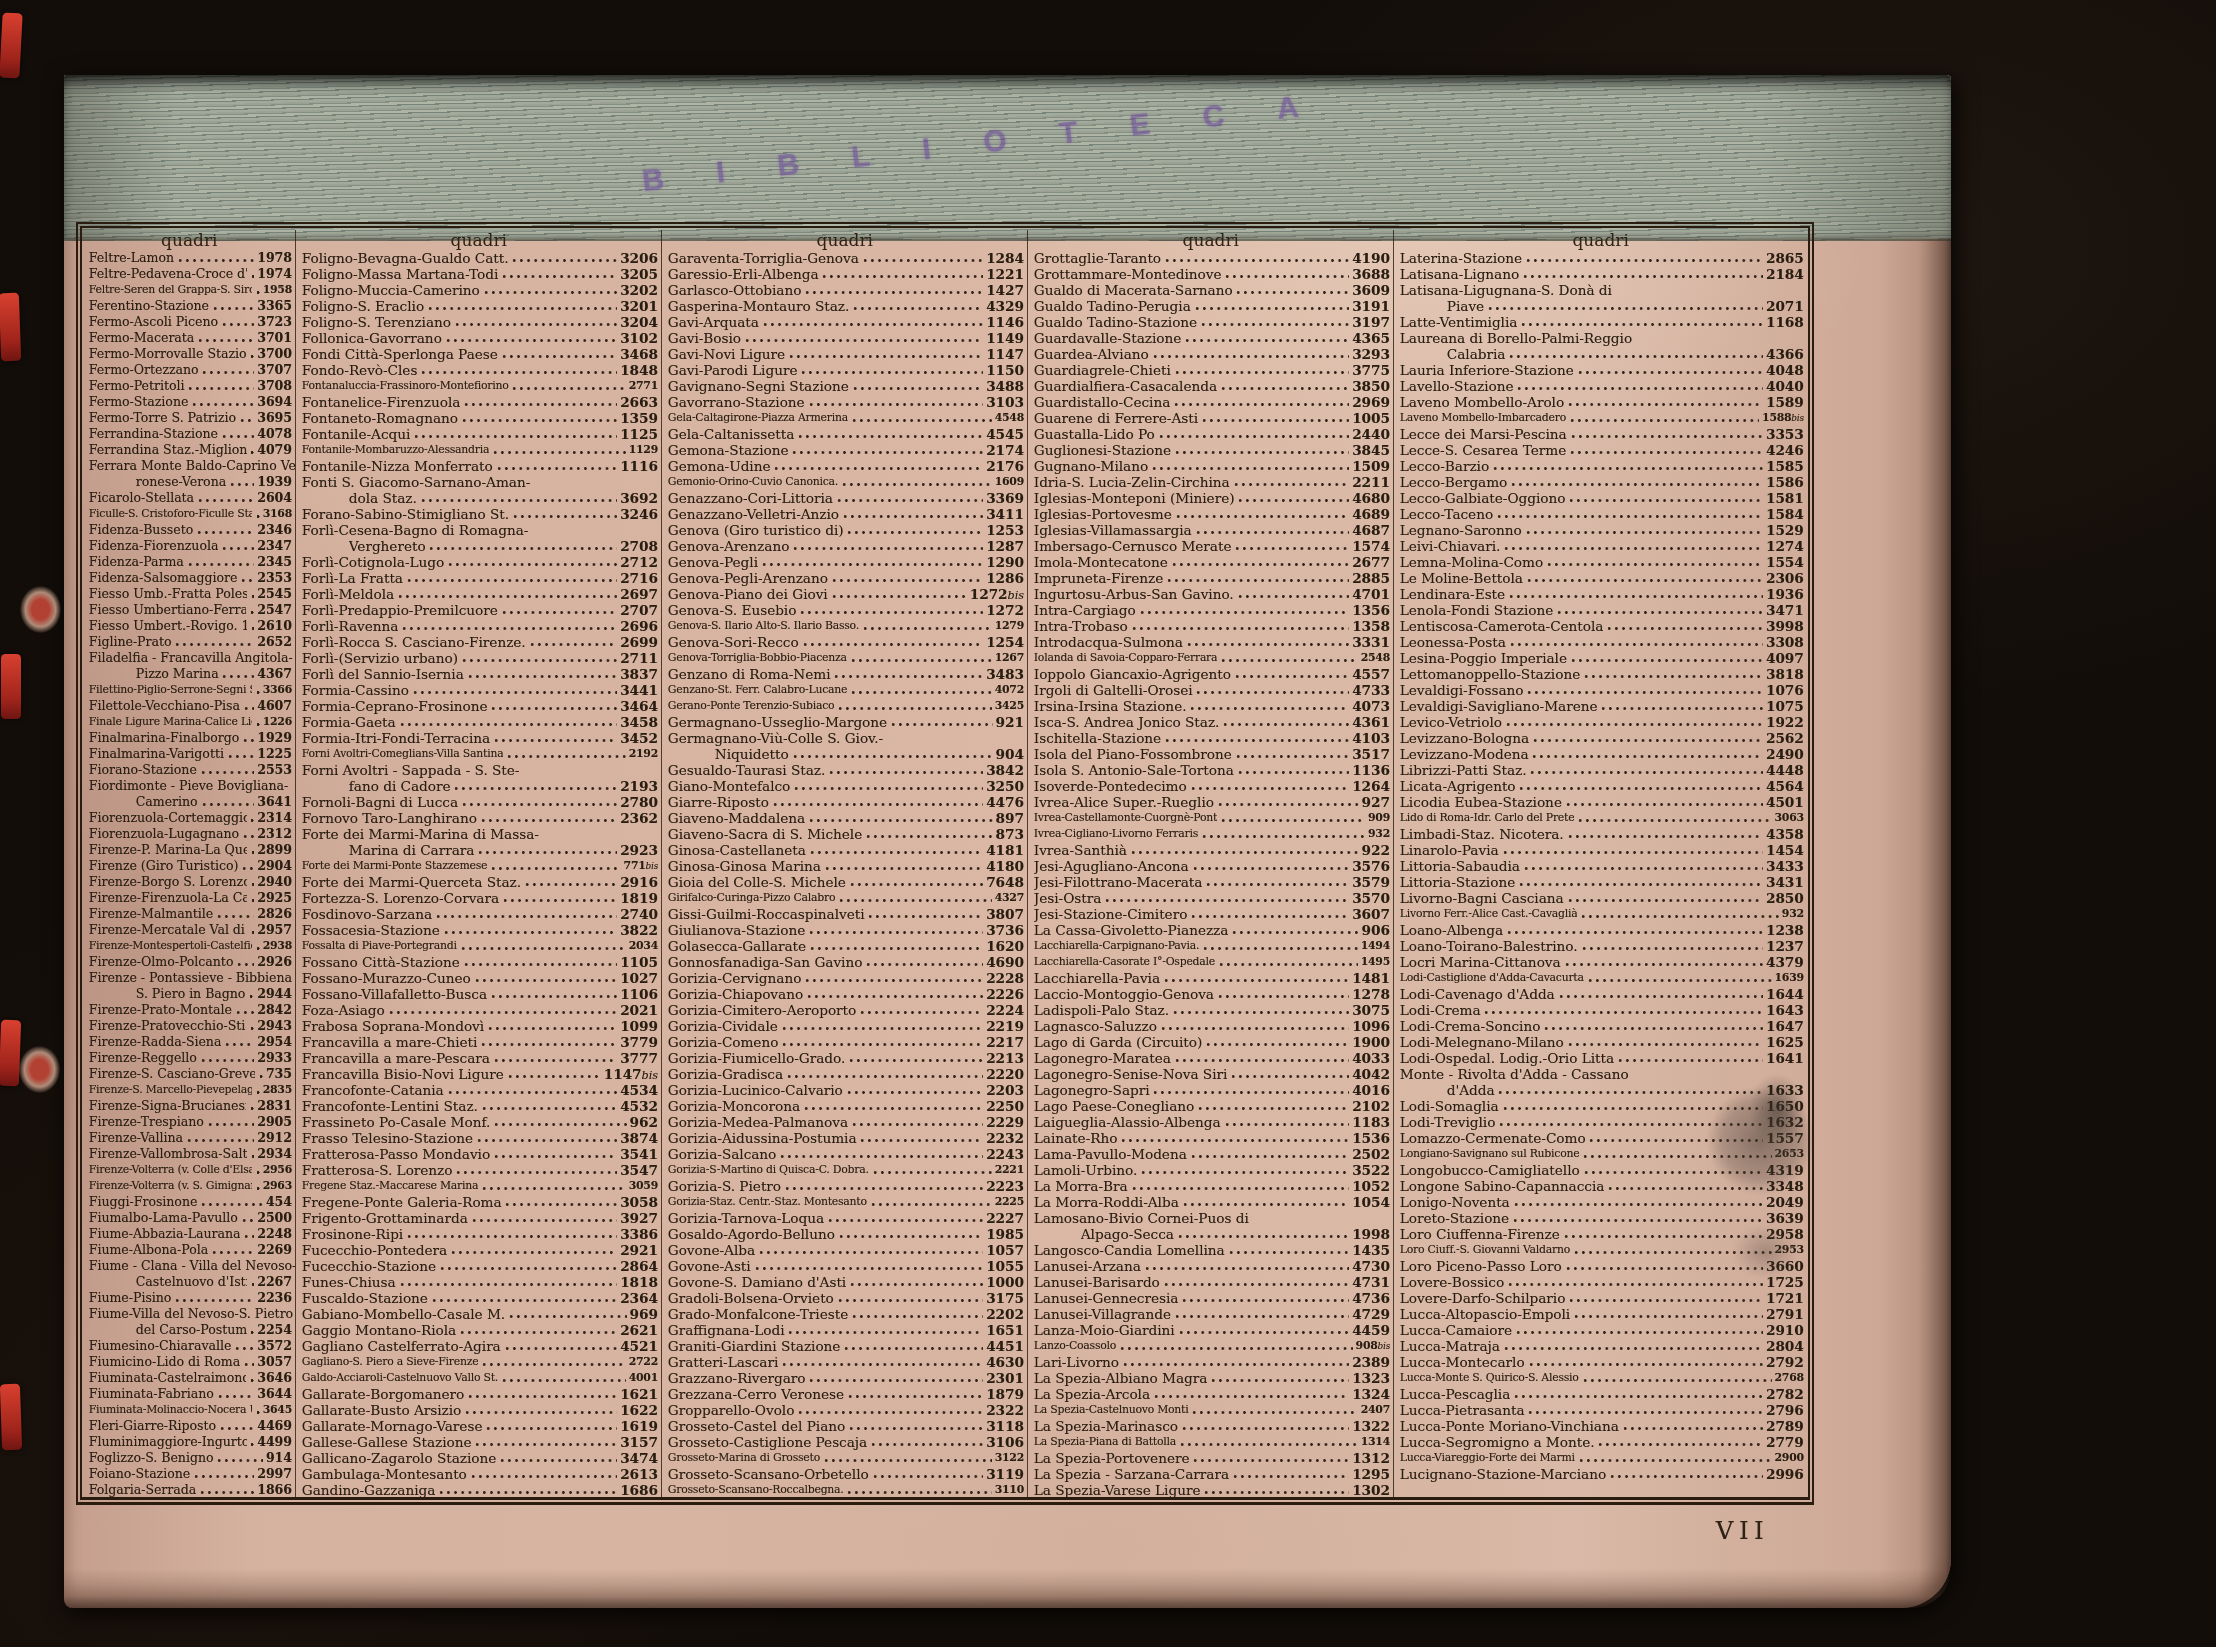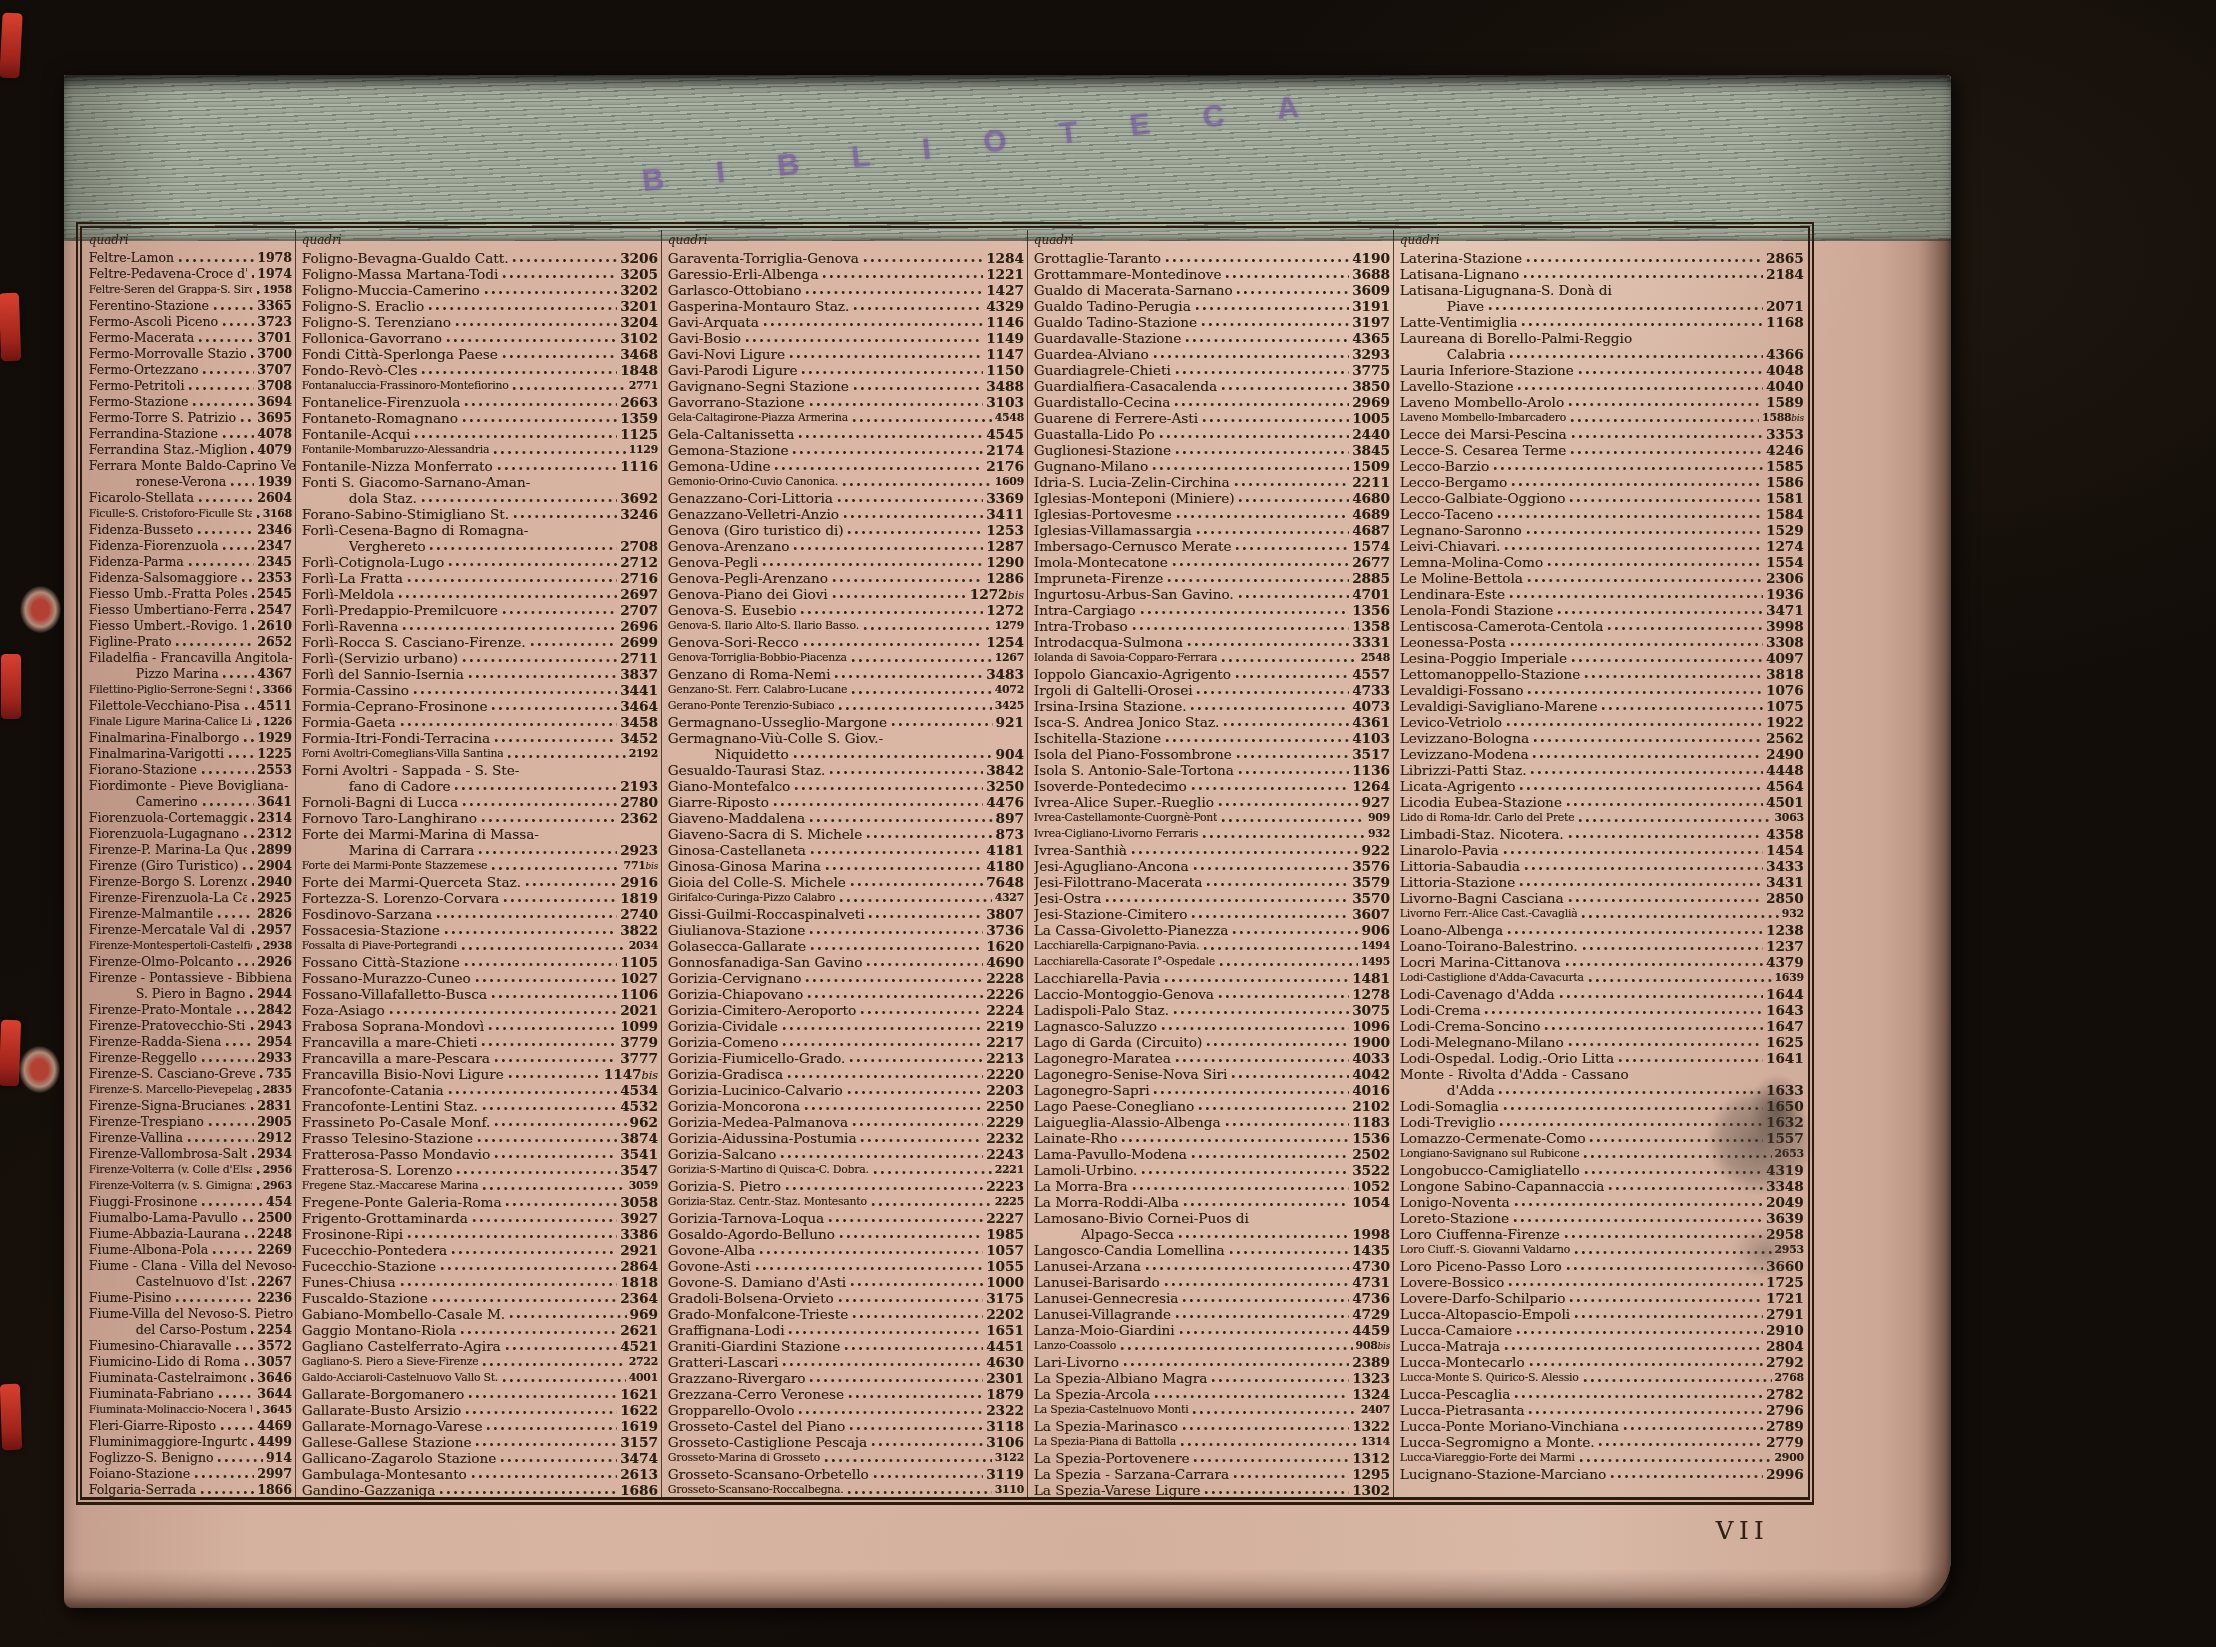--- a/index.html
+++ b/index.html
@@ -48,22 +48,22 @@
     box-sizing:border-box;
     border:6.6px double #2a1c0f;
     border-bottom-width:8.9px;
     padding:2.2px 1.1px 0 1.1px;
     display:block;
   }
   .cols{display:grid;grid-template-columns:212px 366px 366px 366px 1fr;height:100%;}
   .col{box-sizing:border-box;padding:1.1px 3.3px 0 5.5px;overflow:hidden;}
   .col + .col{border-left:1.7px solid rgba(44,32,20,.82);}
   .hdr{
-    height:19px;line-height:19px;text-align:left;
-    font-style:italic;font-size:12px;color:#2e2214;padding-right:2.2px;
+    height:19px;line-height:19px;text-align:center;
+    font-size:17px;color:#2e2214;padding-right:2.2px;
   }
   .e,.l1{height:16px;line-height:16px;white-space:nowrap;color:#281d10;
          text-shadow:0.2px 0.2px 0.4px rgba(40,28,16,.38);}
   .e{display:flex;align-items:baseline;}
   .c0 .e,.c0 .l1{font-size:12.5px;}
   .c1 .e,.c1 .l1,.c2 .e,.c2 .l1,.c3 .e,.c3 .l1,.c4 .e,.c4 .l1{font-size:13.6px;}
   .sm{font-size:10.8px !important;letter-spacing:-0.2px;}
   .ind{padding-left:47px;text-align:center;}
   .nm{flex:0 1 auto;overflow:hidden;}
   .lead{
@@ -258,21 +258,21 @@
             <span class="val">4367</span>
           </div>
           <div class="e sm">
             <span class="nm">Filettino-Piglio-Serrone-Segni St.</span>
             <span class="lead"></span>
             <span class="val">3366</span>
           </div>
           <div class="e">
             <span class="nm">Filettole-Vecchiano-Pisa</span>
             <span class="lead"></span>
-            <span class="val">4511</span>
+            <span class="val">4607</span>
           </div>
           <div class="e sm">
             <span class="nm">Finale Ligure Marina-Calice Lig.</span>
             <span class="lead"></span>
             <span class="val">1226</span>
           </div>
           <div class="e">
             <span class="nm">Finalmarina-Finalborgo</span>
             <span class="lead"></span>
             <span class="val">1929</span>

